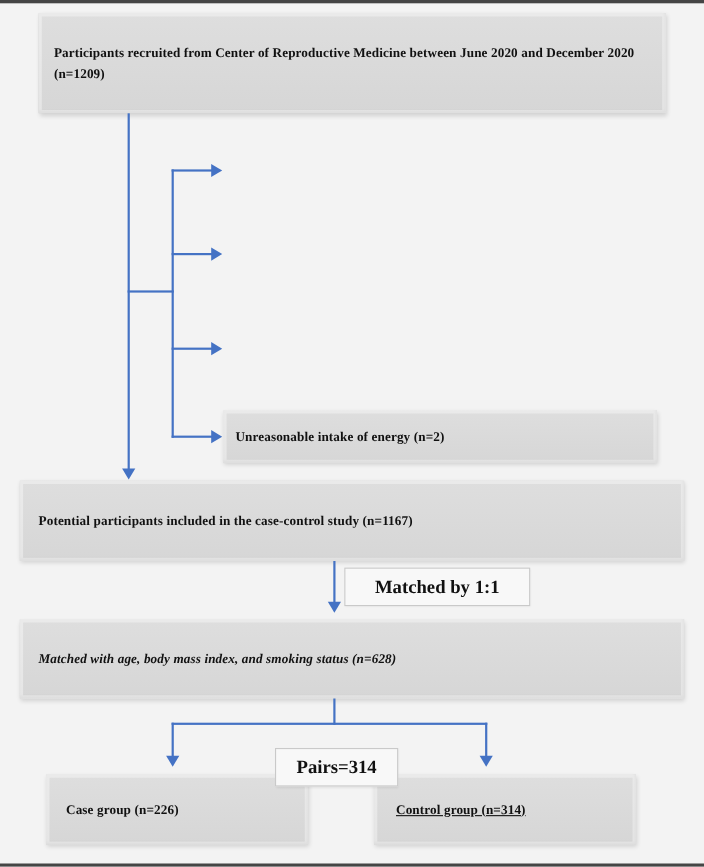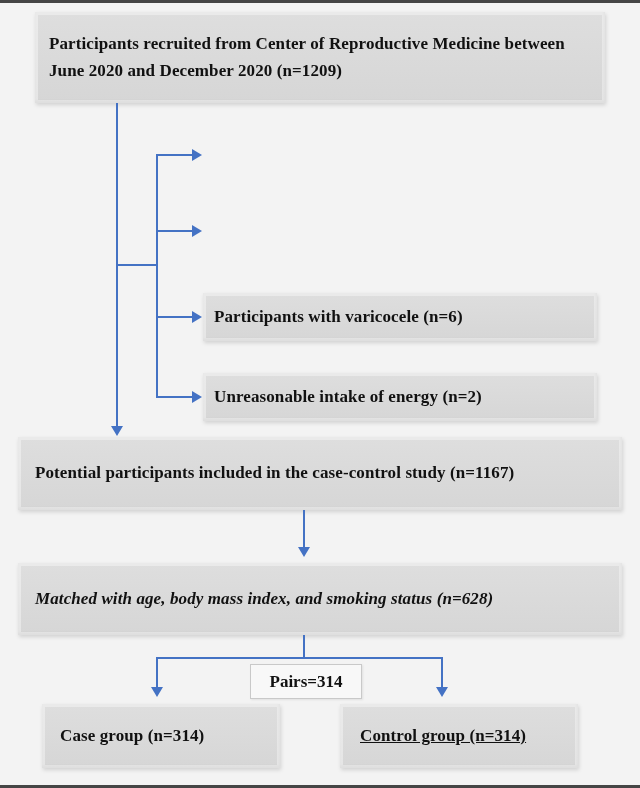--- a/index.html
+++ b/index.html
@@ -16,21 +16,21 @@
     position:absolute;left:0;width:640px;height:3px;
     background:#454545;
   }
   .gbox{
     position:absolute;
     background:linear-gradient(180deg,#dedede 0%,#d6d6d6 100%);
     box-shadow:inset 0 0 0 3px rgba(255,255,255,.38),
                inset -1px -2px 3px rgba(0,0,0,.06),
                1px 2px 4px rgba(0,0,0,.14);
     display:flex;align-items:center;
-    font-size:17px;line-height:1.55;
+    font-size:12px;line-height:1.55;
     letter-spacing:.1px;
   }
   .lbox{
     position:absolute;
     background:#f8f8f8;
     border:1px solid #c9c9c9;
     box-shadow:1px 1px 2px rgba(0,0,0,.08);
     display:flex;align-items:center;justify-content:center;
     font-size:17px;
   }
@@ -57,46 +57,46 @@
 
   <div class="rule" style="top:0;"></div>
   <div class="rule" style="top:785px;"></div>
 
   <div class="gbox" style="left:35px;top:12px;width:570px;height:91px;padding:0 26px 0 14px;box-sizing:border-box;">
     <span>Participants recruited from Center of Reproductive Medicine between June 2020 and December 2020 (n=1209)</span>
   </div>
 
 
 
-  <div class="gbox" style="left:203px;top:293px;width:394px;height:48px;padding:0 8px 0 11px;box-sizing:border-box;">
-    <span>Participants with varicocele (n=6)</span>
-  </div>
 
   <div class="gbox" style="left:203px;top:373px;width:394px;height:48px;padding:0 8px 0 11px;box-sizing:border-box;">
     <span>Unreasonable intake of energy (n=2)</span>
   </div>
 
   <div class="gbox" style="left:18px;top:437px;width:604px;height:73px;padding:0 20px 0 17px;box-sizing:border-box;">
     <span>Potential participants included in the case-control study (n=1167)</span>
   </div>
 
   <div class="gbox" style="left:18px;top:563px;width:604px;height:72px;padding:0 20px 0 17px;box-sizing:border-box;font-style:italic;">
     <span>Matched with age, body mass index, and smoking status (n=628)</span>
   </div>
 
   <div class="gbox" style="left:42px;top:704px;width:238px;height:64px;padding:0 8px 0 18px;box-sizing:border-box;">
-    <span>Case group (n=314)</span>
+    <span>Case group (n=226)</span>
   </div>
 
   <div class="gbox" style="left:340px;top:704px;width:238px;height:64px;padding:0 8px 0 20px;box-sizing:border-box;text-decoration:underline;">
     <span>Control group (n=314)</span>
   </div>
 
+  <div class="lbox" style="left:313px;top:516px;width:167px;height:33px;">
+    <span>Matched by 1:1</span>
+  </div>
 
-  <div class="lbox" style="left:250px;top:664px;width:110px;height:33px;text-align:right;">
+  <div class="lbox" style="left:250px;top:680px;width:110px;height:33px;text-align:right;">
     <span>Pairs=314</span>
   </div>
 
   <div class="line vline" style="left:116px;top:103px;height:324px;"></div>
   <div class="arrow-down" style="left:111px;top:426px;"></div>
 
   <div class="line hline" style="left:116px;top:264px;width:42px;"></div>
   <div class="line vline" style="left:156px;top:154px;height:244px;"></div>
 
   <div class="line hline" style="left:156px;top:154px;width:37px;"></div>

